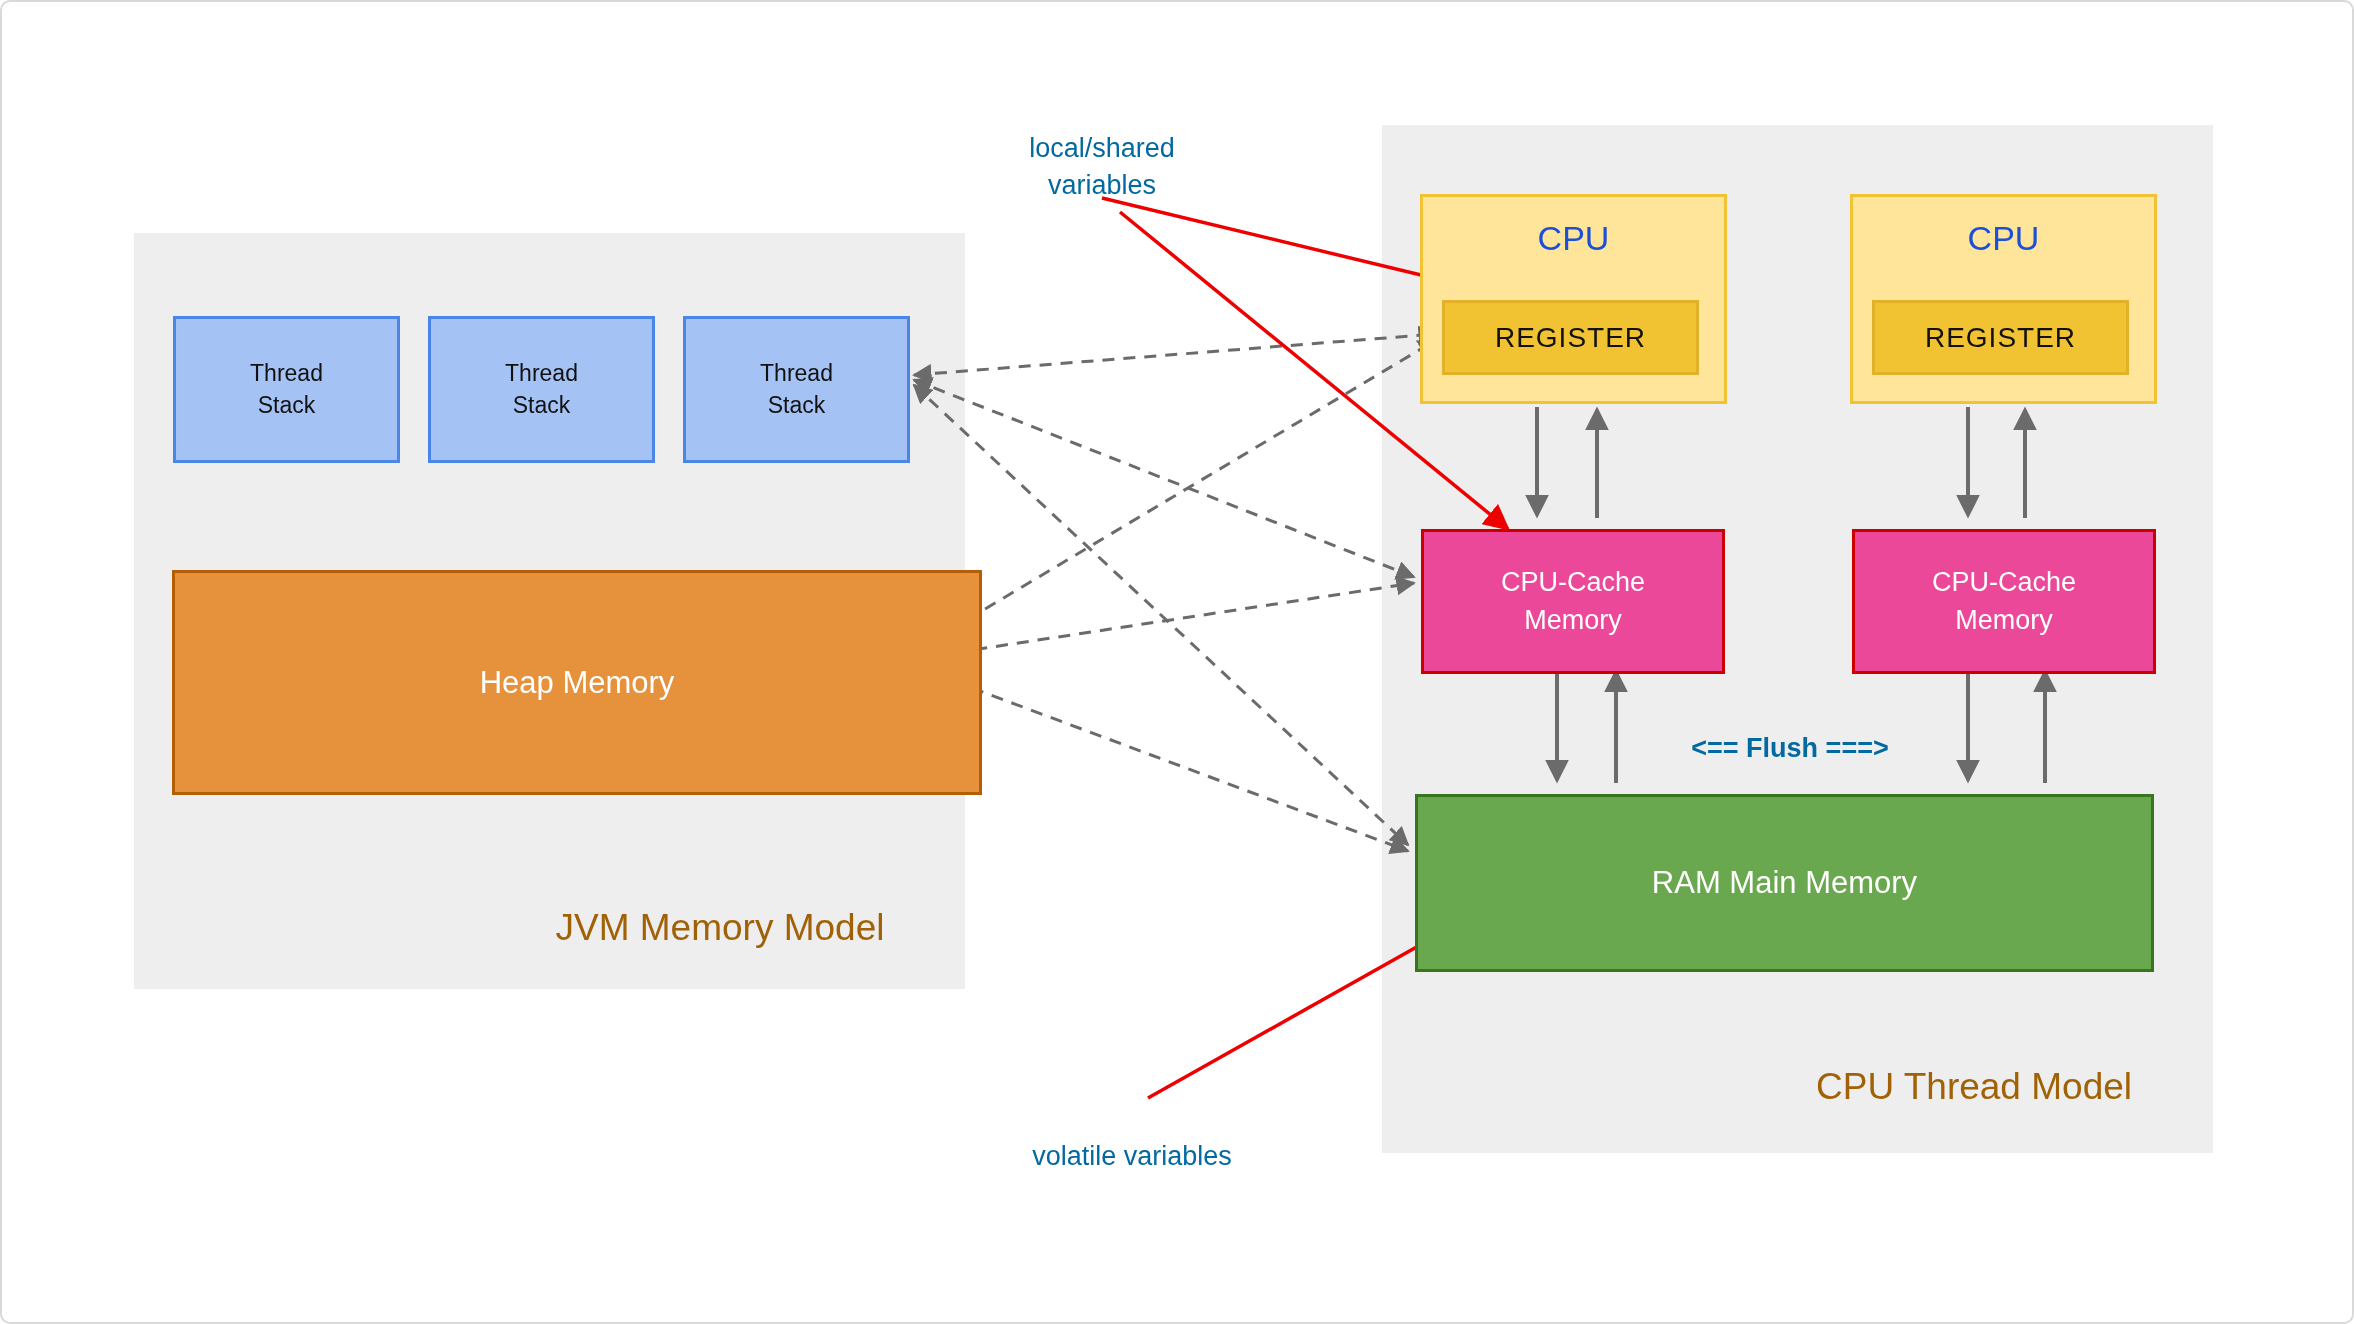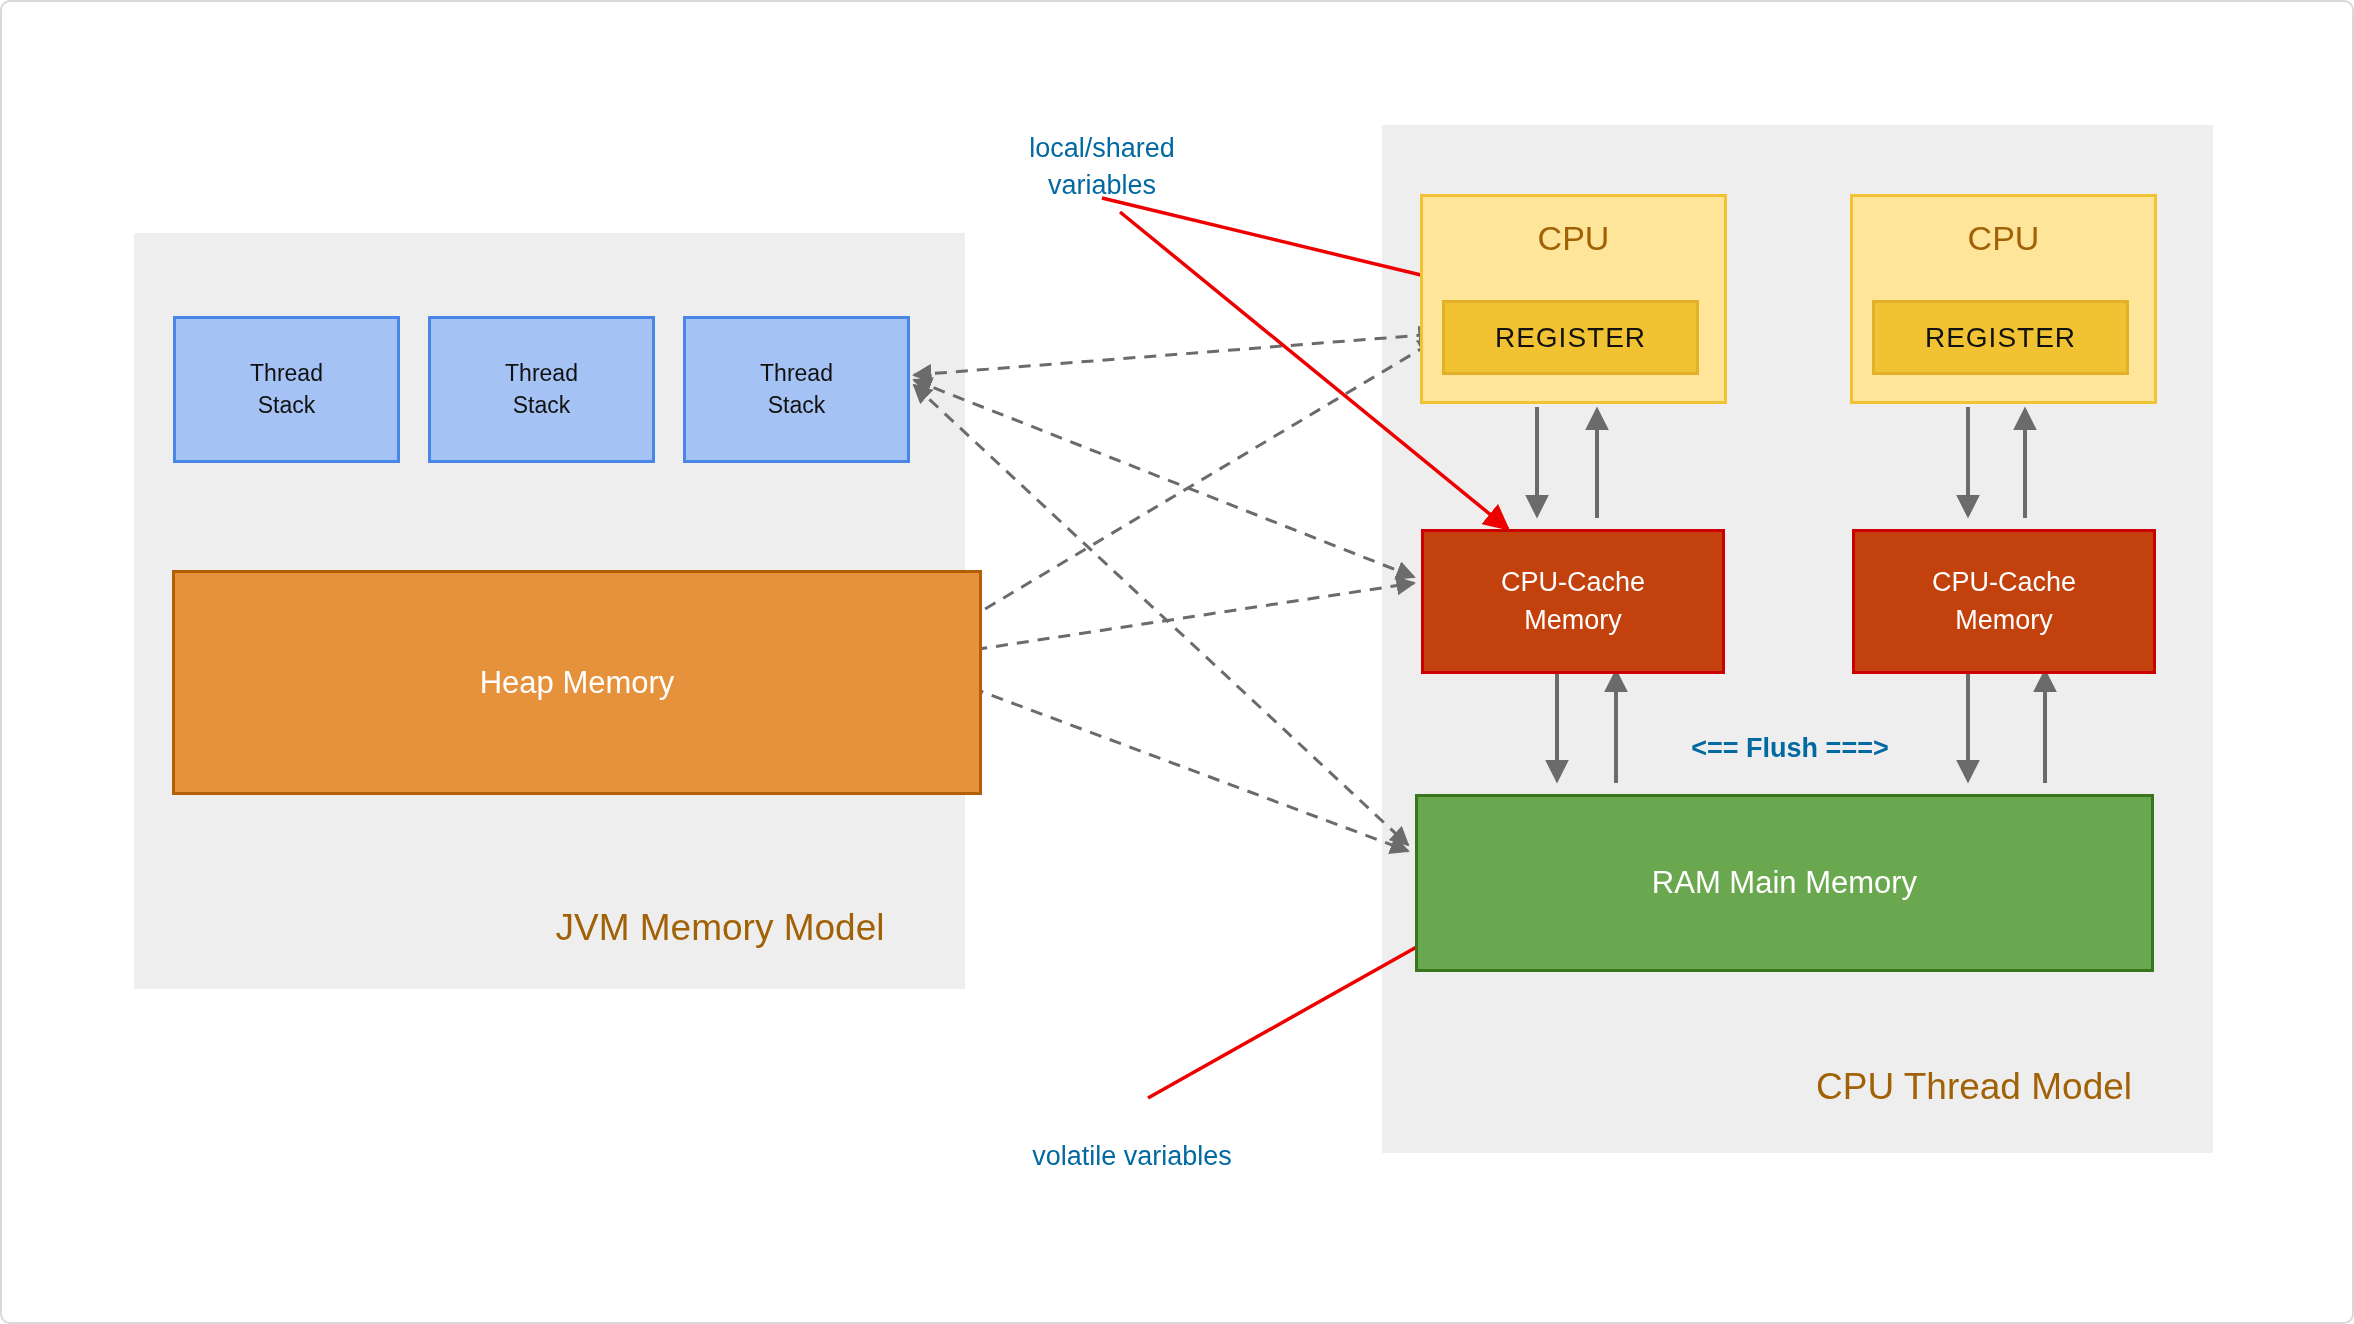--- a/index.html
+++ b/index.html
@@ -50,31 +50,31 @@
     font-size: 31px;
   }
   .cpu-box {
     background: #ffe599;
     border: 3px solid #f1c232;
     color: #111111;
   }
   .cpu-label {
     font-size: 34px;
     text-align: center;
-    color: #a16207;
+    color: #1d4ed8;
   }
   .register {
     background: #f1c232;
     border: 3px solid #e3b02a;
     color: #111111;
     font-size: 28px;
     letter-spacing: 1px;
   }
   .cache {
-    background: #c2410c;
+    background: #ec4899;
     border: 3px solid #cc0000;
     color: #ffffff;
     font-size: 27px;
     line-height: 1.4;
   }
   .ram {
     background: #6aa84f;
     border: 3px solid #38761d;
     color: #ffffff;
     font-size: 31px;

